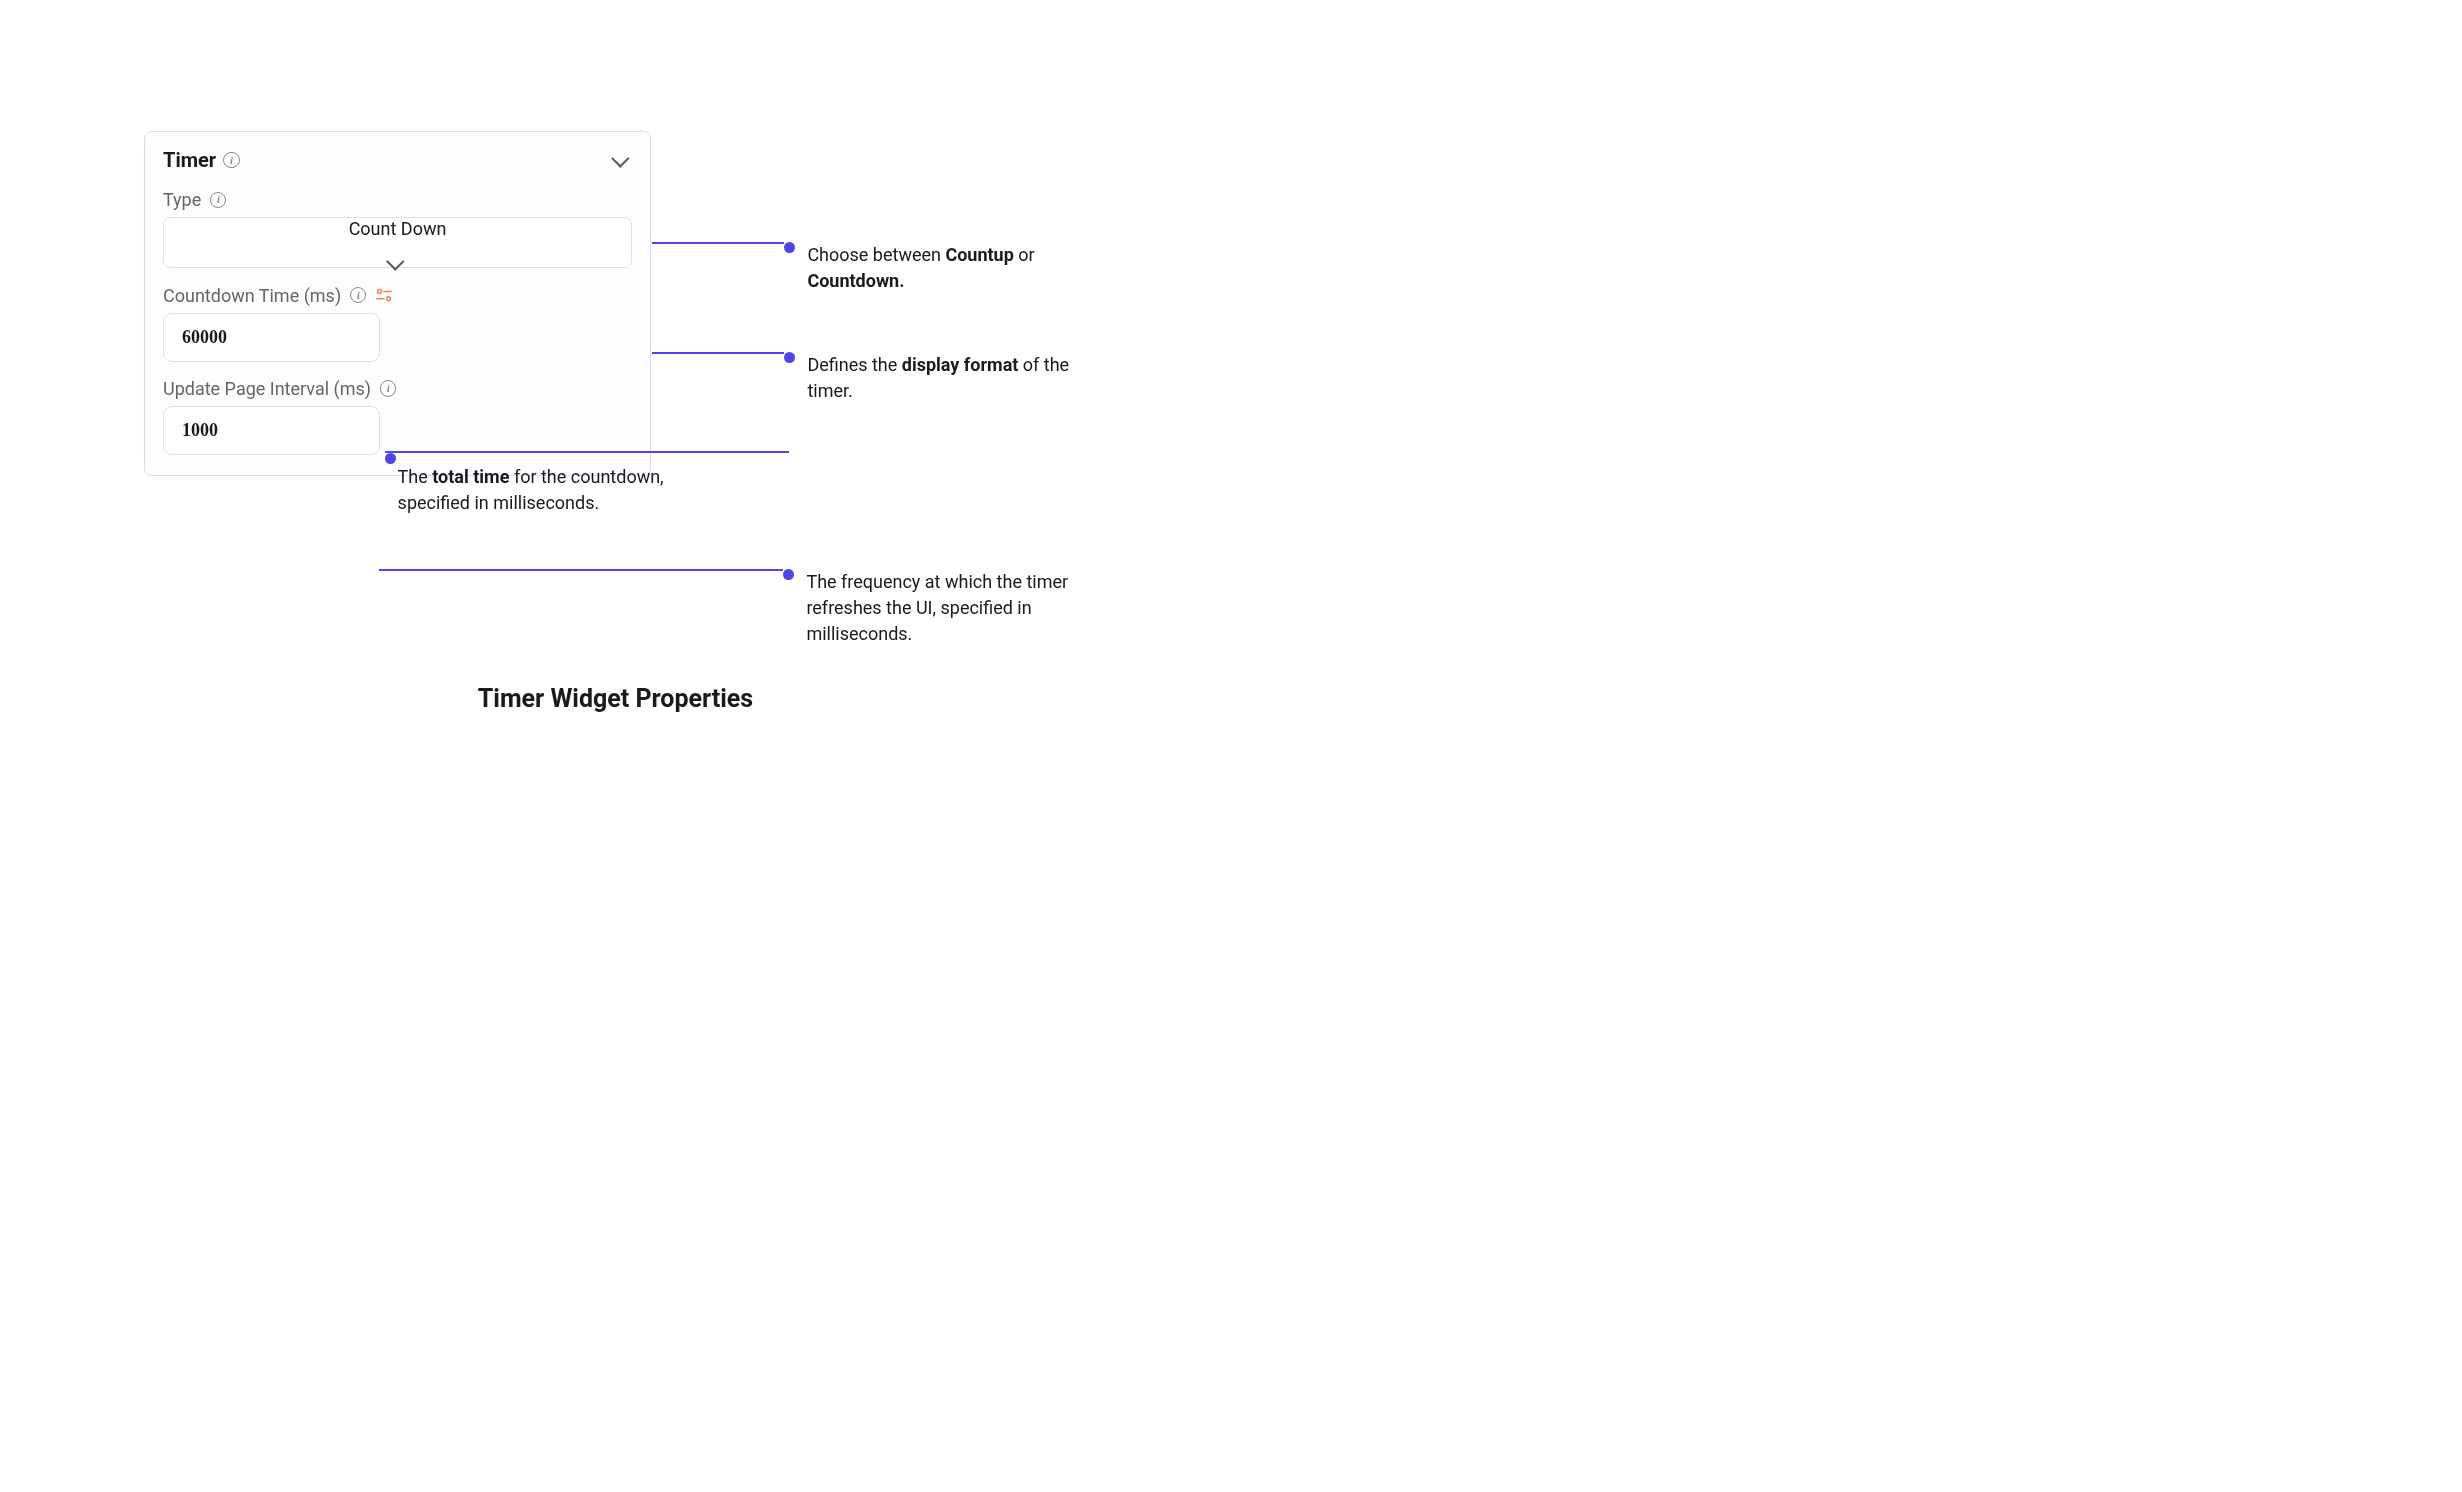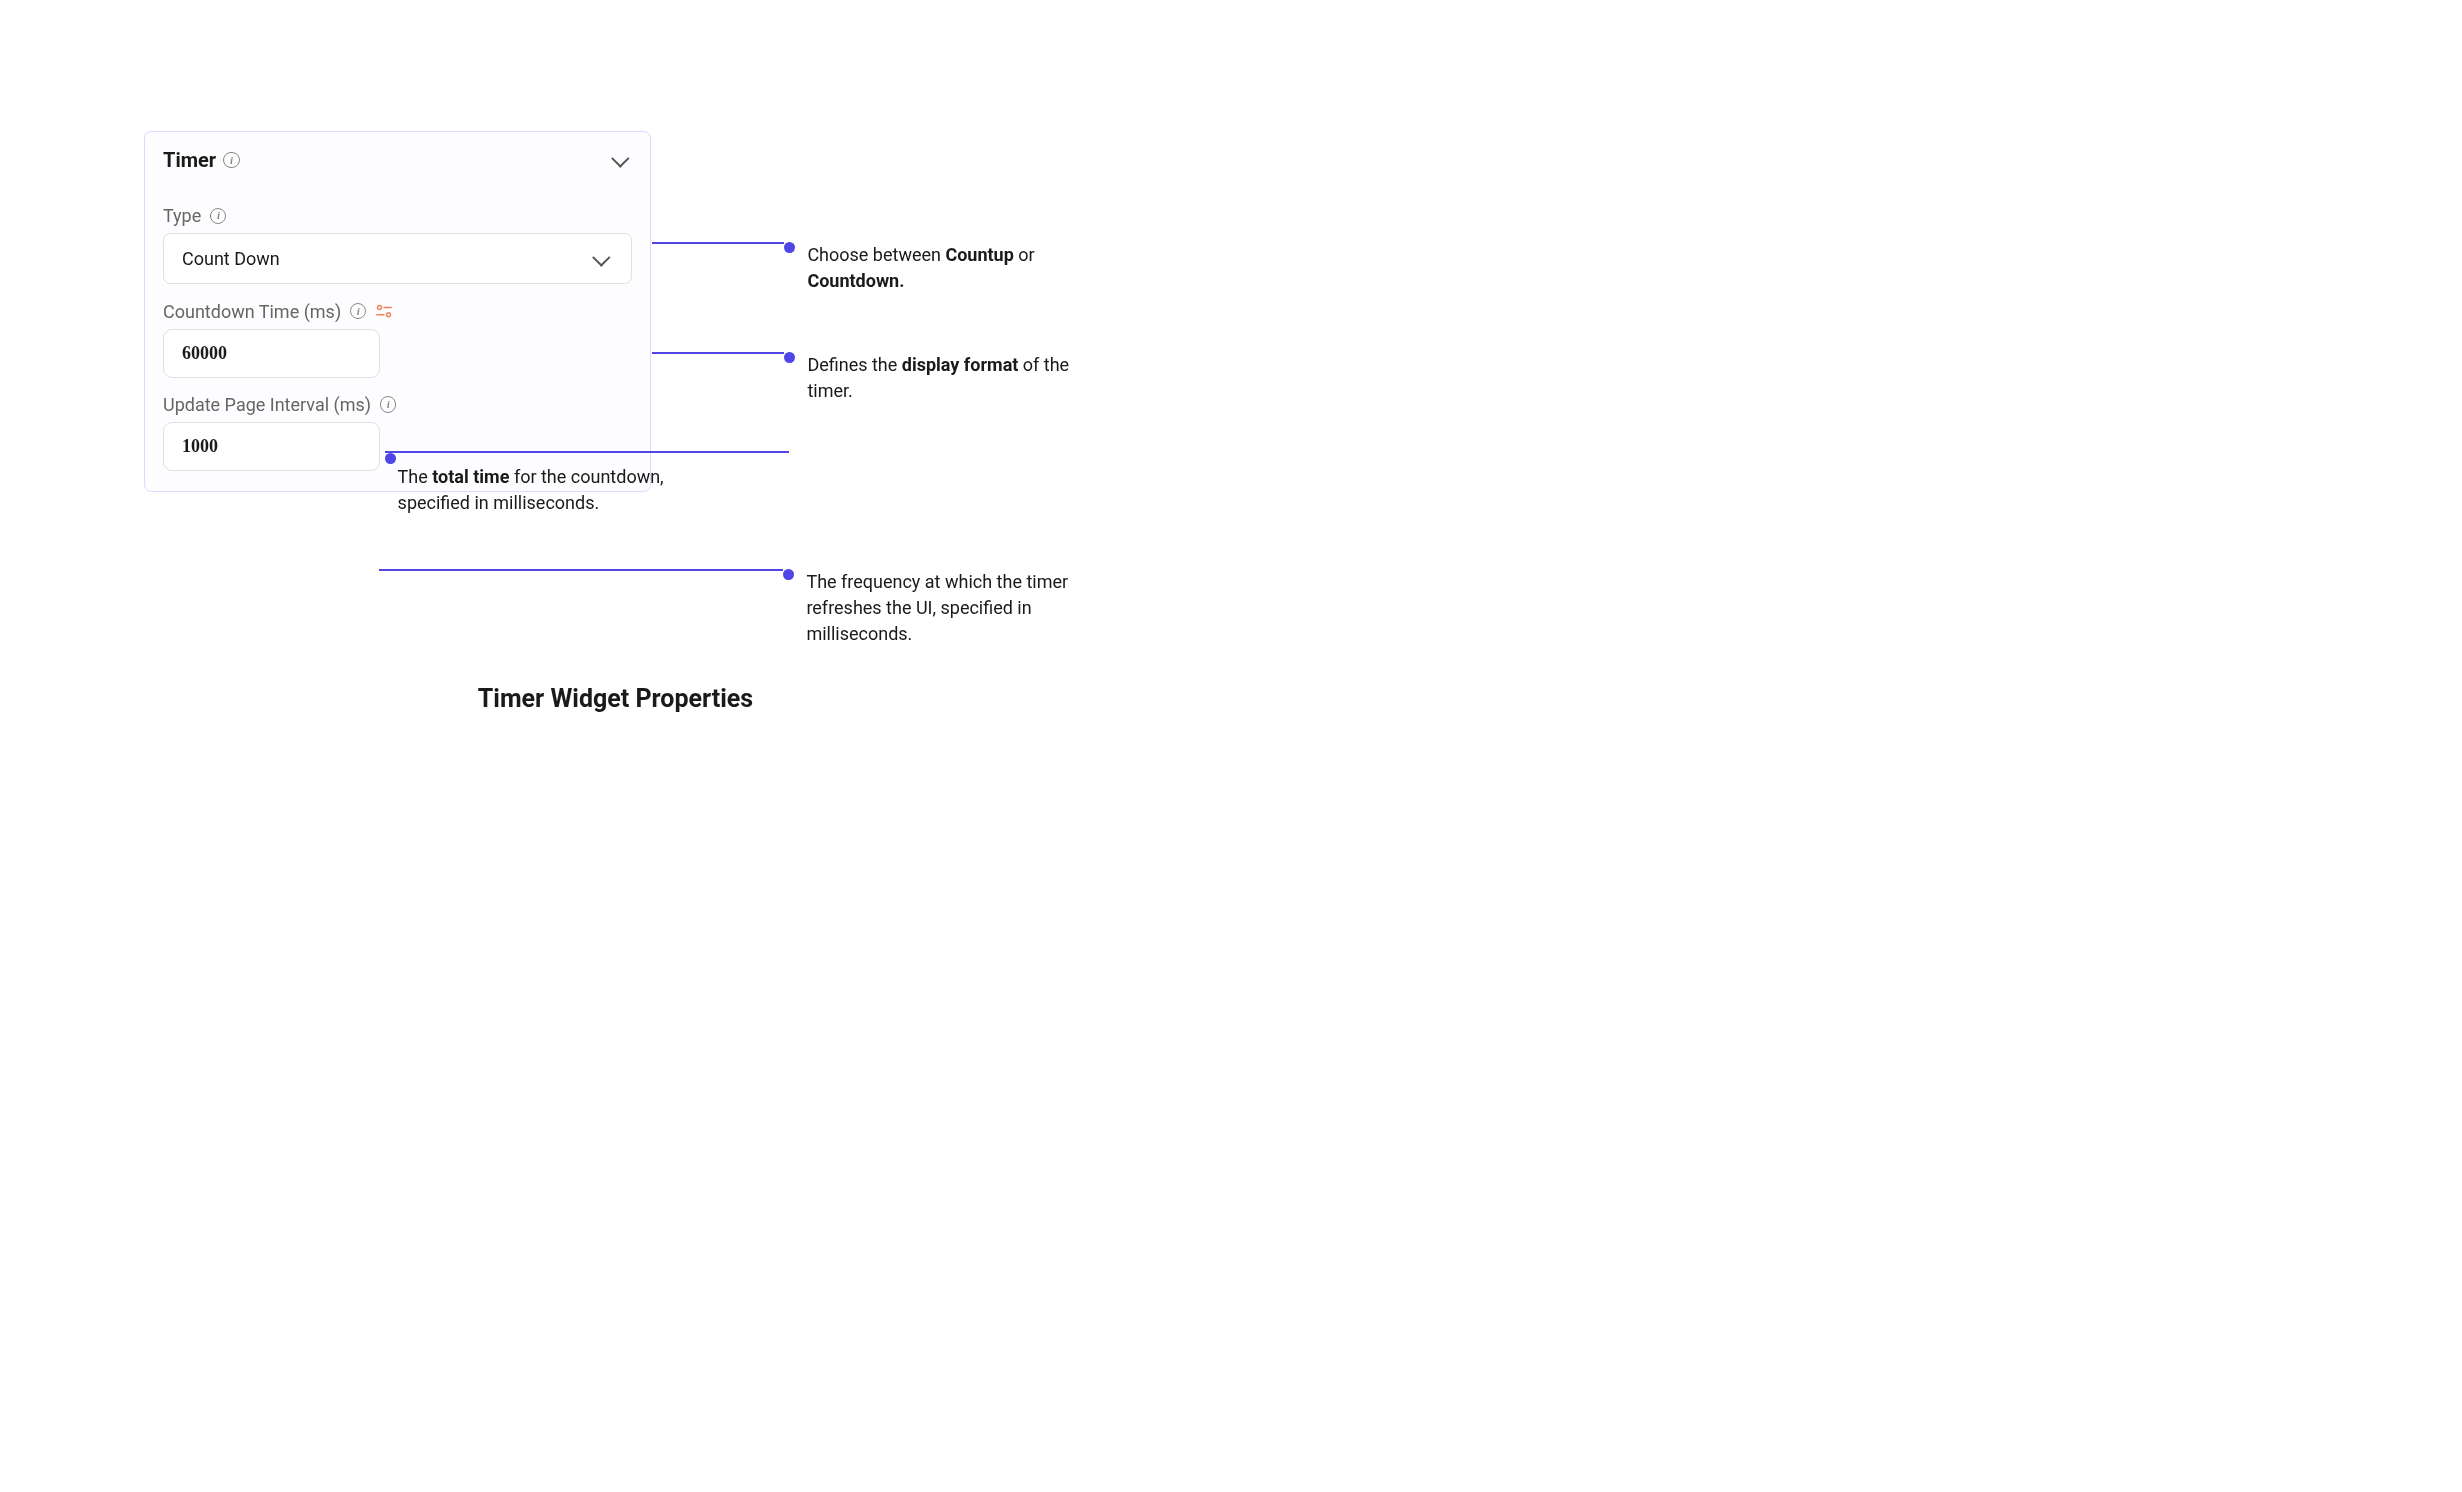--- a/index.html
+++ b/index.html
@@ -21,21 +21,21 @@
       width: 507px;
       border: 0.9px solid #dcd8ff;
       border-radius: 7.2px;
       background: #fdfdff;
       padding: 16.2px 18px 20px 18px;
     }
     .panel-header {
       display: flex;
       align-items: center;
       justify-content: space-between;
-      margin-bottom: 33px;
+      margin-bottom: 17px;
     }
     .panel-header-left {
       display: flex;
       align-items: center;
       gap: 7.2px;
     }
     .panel-title {
       font-size: 20px;
       font-weight: 700;
       color: #1a1a1a;
@@ -90,20 +90,21 @@
       width: 100%;
       height: 51px;
       border: 0.9px solid #e0e0e0;
       border-radius: 7.2px;
       background: #ffffff;
       display: flex;
       align-items: center;
       justify-content: space-between;
       padding: 0 18px;
       cursor: pointer;
+      flex-direction: column;
     }
     .select-value {
       font-size: 18px;
       color: #1a1a1a;
       font-weight: 400;
     }
     .input-box {
       width: 217px;
       height: 49px;
       border: 0.9px solid #e0e0e0;

